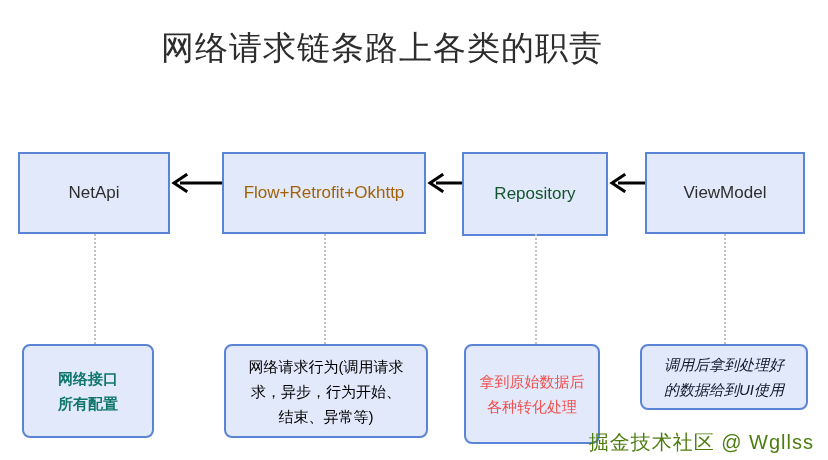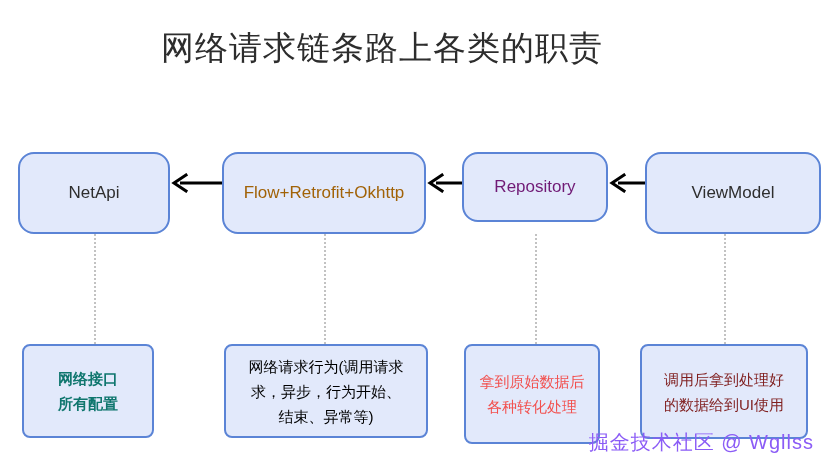--- a/index.html
+++ b/index.html
@@ -36,21 +36,21 @@
     letter-spacing: 1px;
     white-space: nowrap;
   }
 
   
   .node-box {
     position: absolute;
     box-sizing: border-box;
     background: #e2e9fb;
     border: 2px solid #5b84d6;
-    border-radius: 16px;
+    border-radius: 0;
     display: flex;
     align-items: center;
     justify-content: center;
     color: #2e2e2e;
     font-size: 17px;
     font-weight: 400;
     white-space: nowrap;
   }
 
   
@@ -105,25 +105,25 @@
   <div id="diagram-title" style="color: rgb(45, 45, 45);">网络请求链条路上各类的职责</div>
 
   <div class="node-box" id="node-netapi" style="left: 18px; top: 152px; width: 152px; height: 82px; background: rgb(226, 233, 251); border-color: rgb(91, 132, 214); color: rgb(46, 46, 46);">
     <span>NetApi</span>
   </div>
 
   <div class="node-box" id="node-flow" style="left: 222px; top: 152px; width: 204px; height: 82px; background: rgb(226, 233, 251); border-color: rgb(91, 132, 214); color: #a16207;">
     <span>Flow+Retrofit+Okhttp</span>
   </div>
 
-  <div class="node-box" id="node-repository" style="left: 462px; top: 152px; width: 146px; height: 70px; background: rgb(226, 233, 251); border-color: rgb(91, 132, 214); color: #701a75;">
+  <div class="node-box" id="node-repository" style="left: 462px; top: 152px; width: 146px; height: 84px; background: rgb(226, 233, 251); border-color: rgb(91, 132, 214); color: #14532d;">
     <span>Repository</span>
   </div>
 
-  <div class="node-box" id="node-viewmodel" style="left: 645px; top: 152px; width: 176px; height: 82px; background: rgb(226, 233, 251); border-color: rgb(91, 132, 214); color: rgb(46, 46, 46);">
+  <div class="node-box" id="node-viewmodel" style="left: 645px; top: 152px; width: 160px; height: 82px; background: rgb(226, 233, 251); border-color: rgb(91, 132, 214); color: rgb(46, 46, 46);">
     <span>ViewModel</span>
   </div>
 
   <div class="arrow" id="arrow-0" style="left: 170px; top: 173px; width: 52px;">
     <svg width="52" height="20" viewBox="0 0 52 20">
       <line x1="52" y1="10" x2="10" y2="10" stroke="#000000" stroke-width="3"></line>
       <polyline points="16,2 4,10 16,18" fill="none" stroke="#000000" stroke-width="3" stroke-linecap="square" stroke-linejoin="miter"></polyline>
     </svg>
   </div>
 
@@ -155,20 +155,20 @@
     <span>网络请求行为(调用请求
 求，异步，行为开始、
 结束、异常等)</span>
   </div>
 
   <div class="note-box" id="note-2" style="left: 464px; top: 344px; width: 136px; height: 100px; background: rgb(226, 233, 251); border-color: rgb(91, 132, 214); color: rgb(242, 80, 78);">
     <span>拿到原始数据后
 各种转化处理</span>
   </div>
 
-  <div class="note-box" id="note-3" style="left: 640px; top: 344px; width: 168px; height: 95px; background: rgb(226, 233, 251); border-color: rgb(91, 132, 214); color: #7f1d1d;">
+  <div class="note-box" id="note-3" style="left: 640px; top: 344px; width: 168px; height: 66px; background: rgb(226, 233, 251); border-color: rgb(91, 132, 214); color: #0f172a; font-style: italic;">
     <span>调用后拿到处理好
 的数据给到UI使用</span>
   </div>
 
-  <div id="watermark" style="color: #8b5cf6; text-align: right;">掘金技术社区 @ Wgllss</div>
+  <div id="watermark" style="color: #4d7c0f; text-align: right;">掘金技术社区 @ Wgllss</div>
 
 </div>
 
 </body></html>

